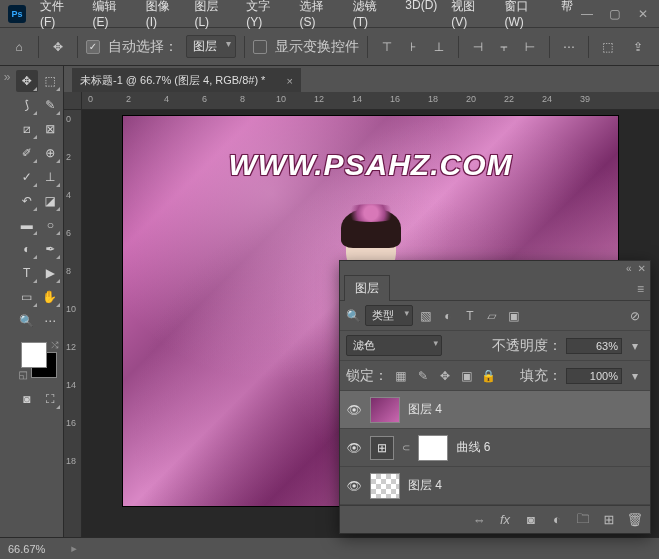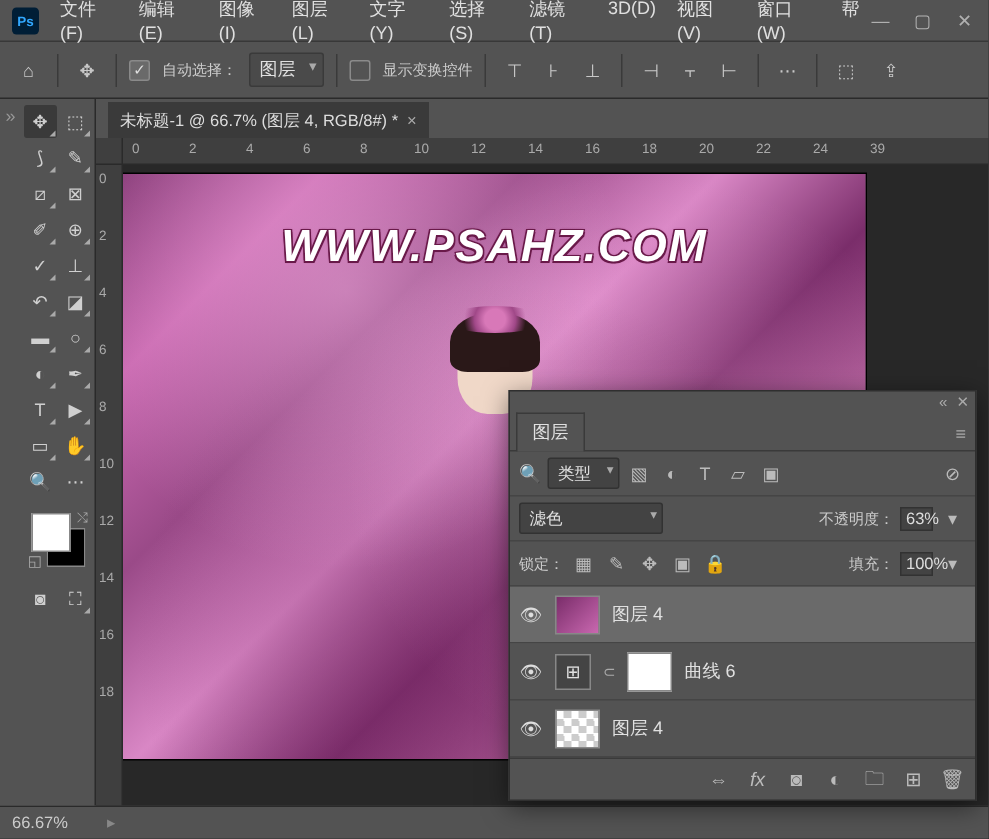--- a/index.html
+++ b/index.html
@@ -24,61 +24,61 @@
 .tool{width:22px;height:22px;display:flex;align-items:center;justify-content:center;color:#d0d0d0;cursor:pointer;position:relative;border-radius:2px}
 .tool.active{background:#3a3a3a}
 .tool .corner{position:absolute;right:1px;bottom:1px;width:0;height:0;border-left:4px solid transparent;border-bottom:4px solid #aaa}
 .swatches{margin-top:6px;position:relative;width:40px;height:40px;align-self:center}
 .sw-fg{position:absolute;width:26px;height:26px;background:#fff;border:1px solid #888;left:2px;top:2px;z-index:2}
 .sw-bg{position:absolute;width:26px;height:26px;background:#000;border:1px solid #888;right:2px;bottom:2px}
 .sw-mini{position:absolute;right:0;top:0;font-size:9px;color:#aaa}
 .sw-reset{position:absolute;left:0;bottom:0;font-size:10px;color:#aaa}
 .canvas-area{flex:1;display:flex;flex-direction:column;background:#282828;position:relative}
 .doc-tab{height:26px;background:#535353;display:flex;align-items:flex-end;padding-left:8px}
-.tab{background:#3a3a3a;padding:4px 8px;font-size:11px;color:#ddd;display:flex;align-items:center;gap:6px;border-top:1px solid #3a3a3a}
+.tab{background:#3a3a3a;padding:4px 8px;font-size:11px;color:#ddd;display:flex;align-items:center;gap:21px;border-top:1px solid #3a3a3a}
 .tab .x{color:#aaa;cursor:pointer;font-size:11px}
 .ruler-h{height:18px;background:#3f3f3f;border-bottom:1px solid #2a2a2a;position:relative;overflow:hidden;margin-left:18px;font-size:9px;color:#aaa}
 .ruler-h span{position:absolute;top:2px}
 .ruler-corner{position:absolute;left:0;top:26px;width:18px;height:18px;background:#3f3f3f;border-right:1px solid #2a2a2a;border-bottom:1px solid #2a2a2a}
 .canvas-row{flex:1;display:flex;overflow:hidden}
 .ruler-v{width:18px;background:#3f3f3f;border-right:1px solid #2a2a2a;position:relative;font-size:9px;color:#aaa}
 .ruler-v span{position:absolute;left:2px;writing-mode:horizontal-tb}
-.viewport{flex:1;background:#282828;display:flex;align-items:flex-start;padding-top:6px;overflow:hidden;position:relative}
+.viewport{flex:1;background:#282828;display:flex;align-items:flex-start;justify-content:center;padding-top:6px;overflow:hidden;position:relative}
 .doc{width:495px;height:390px;background:linear-gradient(135deg,#8a3d7a 0%,#c968b0 15%,#9a4a88 30%,#d987c5 45%,#7a2d6a 60%,#b865a0 75%,#5a1d4a 100%);position:relative;box-shadow:0 0 0 1px #000;overflow:hidden}
 .doc::before{content:"";position:absolute;inset:0;background:radial-gradient(circle at 30% 20%,rgba(255,200,240,.4),transparent 40%),radial-gradient(circle at 70% 50%,rgba(255,180,230,.3),transparent 50%),radial-gradient(circle at 50% 80%,rgba(120,40,100,.5),transparent 60%)}
 .watermark{position:absolute;top:32px;left:0;right:0;text-align:center;font-size:30px;font-weight:bold;color:#fff;text-shadow:0 0 2px #6a1a4a,1px 1px 0 #6a1a4a,-1px -1px 0 #6a1a4a,1px -1px 0 #6a1a4a,-1px 1px 0 #6a1a4a;font-style:italic;letter-spacing:1px}
 .girl{position:absolute;bottom:200px;left:50%;transform:translateX(-50%);width:70px;height:90px}
 .head{width:50px;height:60px;background:#f0d8c8;border-radius:45% 45% 40% 40%;margin:0 auto;position:relative}
 .hair{position:absolute;top:-8px;left:-5px;right:-5px;height:40px;background:#2a1818;border-radius:50% 50% 20% 20%}
 .crown{position:absolute;top:-12px;left:-8px;right:-8px;height:18px;background:radial-gradient(circle,#d878b8 20%,#a04888 40%,transparent 60%);border-radius:50%}
 .statusbar{height:22px;background:#535353;border-top:1px solid #2a2a2a;display:flex;align-items:center;padding:0 8px;gap:26px;font-size:11px;color:#ccc}
 .layers-panel{position:absolute;right:8px;top:260px;width:312px;background:#535353;border:1px solid #2f2f2f;box-shadow:0 4px 16px rgba(0,0,0,.5);z-index:100}
 .panel-head{height:14px;display:flex;justify-content:flex-end;align-items:center;padding:0 4px;gap:6px;color:#aaa;font-size:10px}
 .panel-tabs{height:26px;display:flex;align-items:flex-end;padding-left:4px;border-bottom:1px solid #3a3a3a}
 .panel-tab{background:#535353;padding:4px 10px;font-size:12px;border-top:1px solid #3a3a3a;border-left:1px solid #3a3a3a;border-right:1px solid #3a3a3a;margin-bottom:-1px}
 .panel-menu{margin-left:auto;padding:4px 6px;color:#aaa;cursor:pointer}
 .panel-row{height:30px;display:flex;align-items:center;padding:0 6px;gap:4px;border-bottom:1px solid #454545}
 .panel-row .sel{background:#434343;border:1px solid #323232;padding:2px 16px 2px 6px;border-radius:2px;position:relative;cursor:pointer;font-size:11px}
 .panel-row .sel::after{content:"▾";position:absolute;right:3px;font-size:9px;color:#aaa}
 .mini-icon{width:18px;height:18px;display:flex;align-items:center;justify-content:center;color:#bbb;cursor:pointer;font-size:12px}
 .spacer{flex:1}
-.input-pct{background:#434343;border:1px solid #323232;width:22px;padding:1px 3px;color:#ddd;font-size:11px;text-align:right}
+.input-pct{background:#434343;border:1px solid #323232;width:56px;padding:1px 3px;color:#ddd;font-size:11px;text-align:right}
 .layer-list{max-height:140px;overflow:auto}
 .layer{height:38px;display:flex;align-items:center;padding:0 6px;gap:8px;border-bottom:1px solid #454545}
 .layer.sel{background:#6a6a6a}
 .eye{width:16px;text-align:center;color:#ddd;cursor:pointer}
 .thumb{width:30px;height:26px;border:1px solid #888;background:#222;flex-shrink:0}
 .thumb.img{background:linear-gradient(135deg,#7a2d6a,#c968b0)}
 .thumb.mask{background:#fff}
 .thumb.trans{background:repeating-conic-gradient(#ccc 0 25%,#fff 0 50%) 0 0/10px 10px}
 .adj-icon{width:24px;height:24px;border:1px solid #888;display:flex;align-items:center;justify-content:center;background:#444;font-size:12px}
 .link-ic{color:#aaa;font-size:10px}
 .panel-foot{height:28px;display:flex;align-items:center;justify-content:flex-end;padding:0 6px;gap:8px;border-top:1px solid #3a3a3a}
 .foot-ic{width:18px;height:18px;display:flex;align-items:center;justify-content:center;color:#bbb;cursor:pointer;font-size:13px}
-.label-txt{color:#ccc;font-size:10px}
+.label-txt{color:#ccc;font-size:14px}
 .opt-group{display:flex;gap:4px;align-items:center}
 </style>
 </head>
 <body>
 
 <div class="titlebar">
   <div class="ps-logo">Ps</div>
   <div class="menu-items">
     <span class="menu-item">文件(F)</span>
     <span class="menu-item">编辑(E)</span>

